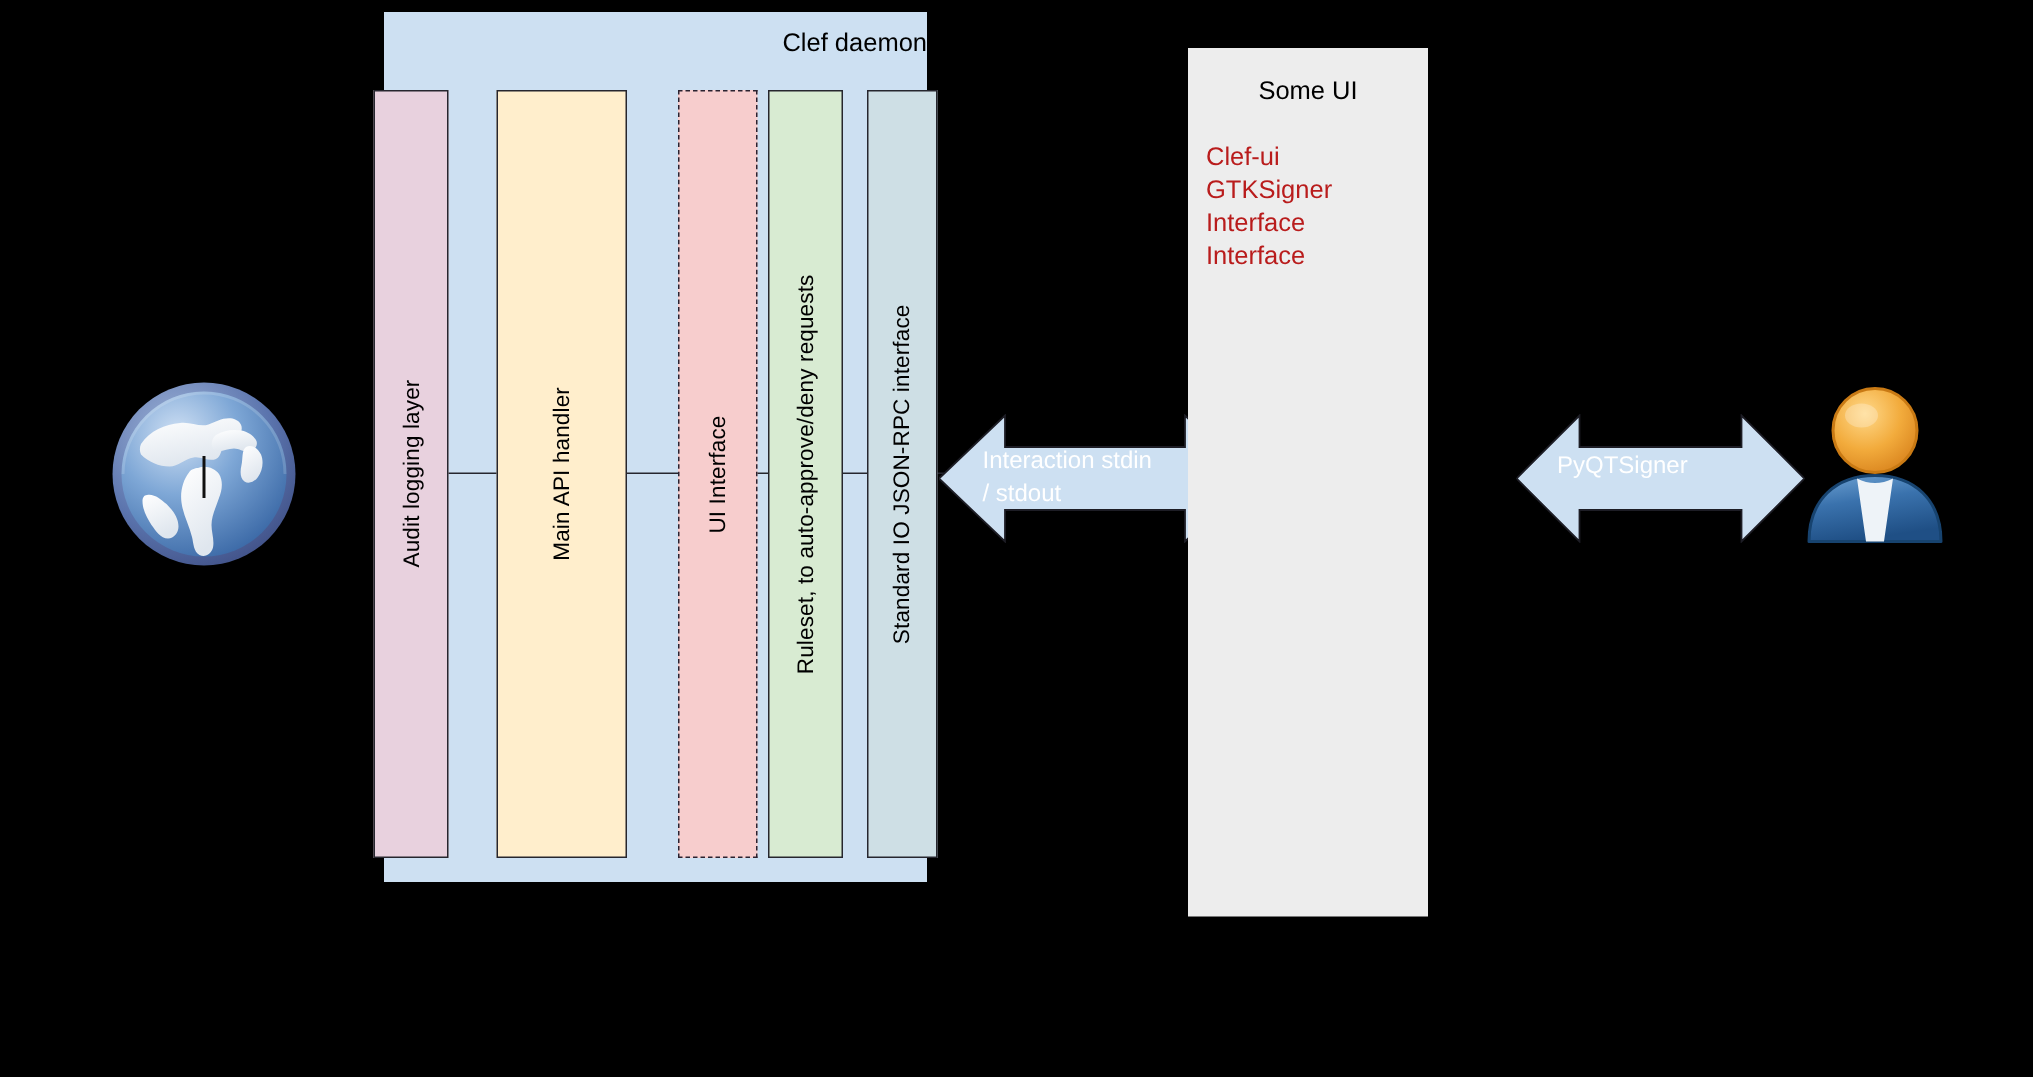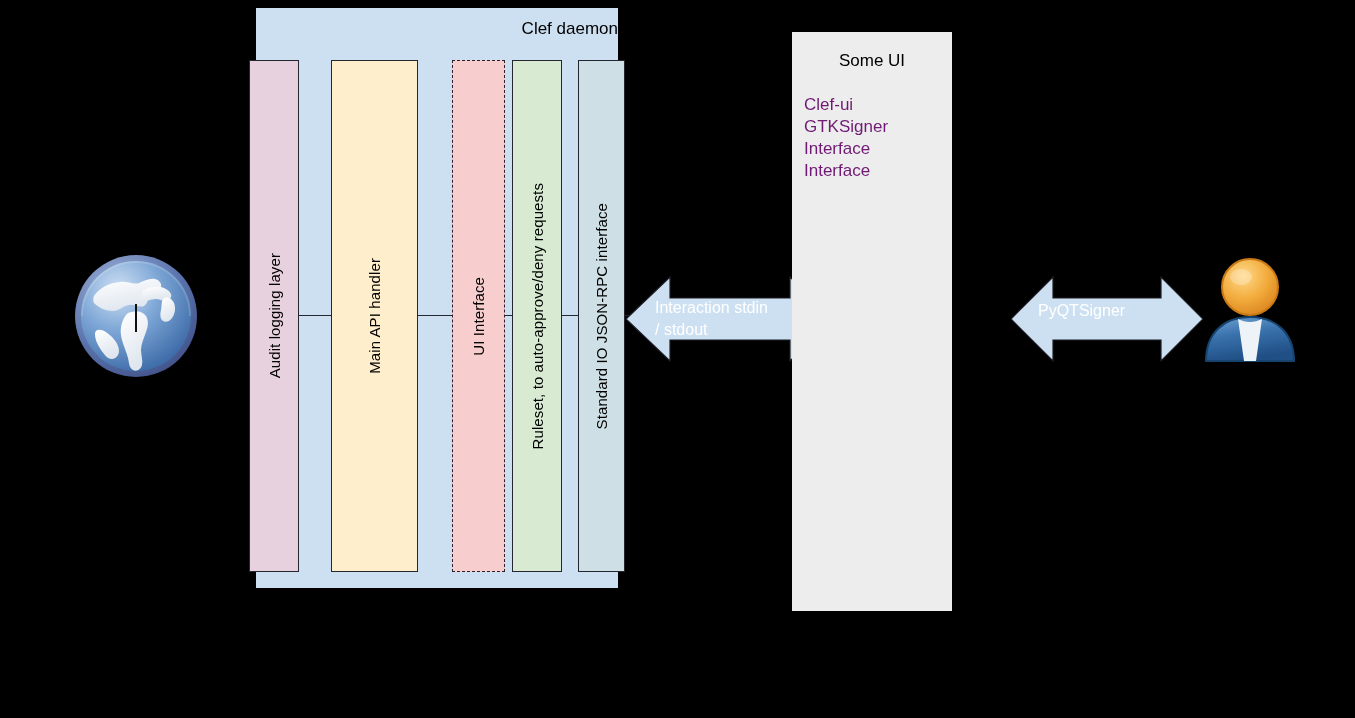--- a/index.html
+++ b/index.html
@@ -93,21 +93,21 @@
     text-align: center;
     font-size: 17px;
     color: #000000;
     line-height: 22px;
   }
   .someui-list {
     position: absolute;
     left: 12px;
     top: 62px;
     font-size: 17px;
-    color: #701a75;
+    color: #b91c1c;
     line-height: 22px;
   }
   .someui-list div { white-space: nowrap; }
 
   
   .arrow-wrap { position: absolute; }
   .arrow-wrap svg { display: block; }
   .arrow-label {
     position: absolute;
     font-size: 16px;

